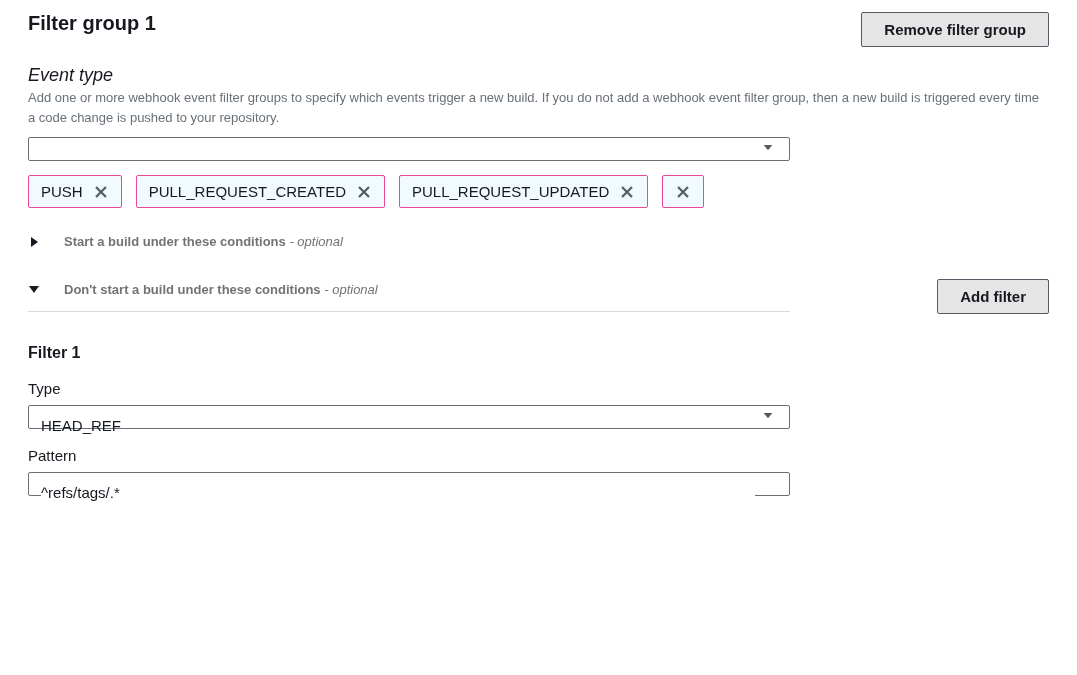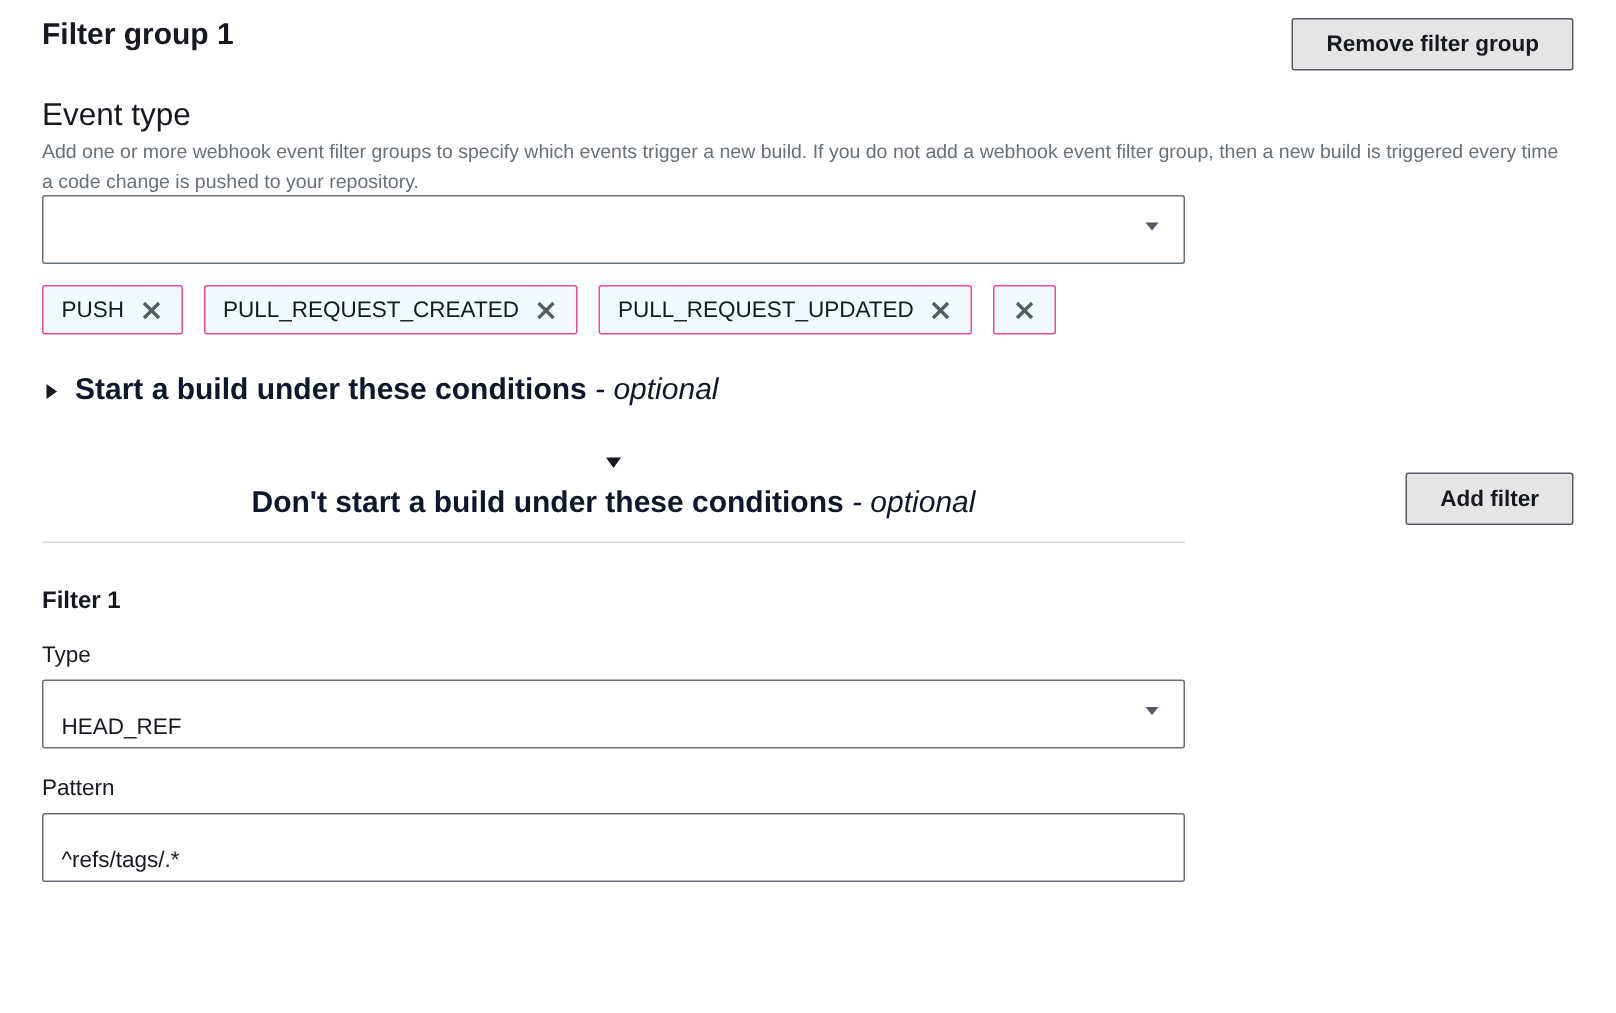--- a/index.html
+++ b/index.html
@@ -33,33 +33,35 @@
       background: #e5e5e5;
       color: #16191f;
       font-weight: 700;
       font-size: 15px;
       padding: 8px 22px;
       border-radius: 2px;
       cursor: pointer;
       font-family: inherit;
     }
     .field-label {
-      font-size: 21px;
+      font-size: 18px;
       color: #16191f;
       margin-bottom: 2px;
+      font-style: italic;
     }
     .field-desc {
       font-size: 13px;
       color: #687078;
       line-height: 1.5;
+      margin-bottom: 10px;
       max-width: 1020px;
     }
     .select-box, .text-input {
       width: 762px;
-      height: 46px;
+      height: 24px;
       border: 1px solid #687078;
       border-radius: 2px;
       background: #ffffff;
       font-size: 15px;
       padding: 16px 34px 0 12px;
       position: relative;
       display: flex;
       align-items: center;
       cursor: pointer;
     }
@@ -113,23 +115,23 @@
     }
     .tag-x svg {
       width: 16px;
       height: 16px;
       stroke: #545b64;
       stroke-width: 2.2;
     }
     .expander {
       display: flex;
       align-items: center;
-      gap: 10px;
-      font-size: 20px;
-      color: #0f172a;
+      gap: 24px;
+      font-size: 13px;
+      color: #737373;
       margin: 18px 0 12px 0;
       cursor: pointer;
       width: 762px;
     }
     .expander.with-border {
       border-bottom: 1px solid #d5dbdb;
       padding-bottom: 14px;
     }
     .expander-row {
       display: flex;
@@ -227,21 +229,21 @@
         <path d="M3 1l7 5-7 5z"></path>
       </svg>
   </span>
   <span>
     <span class="expander-label">Start a build under these conditions</span>
     <span class="expander-label optional"> </span><span class="optional expander-label">- optional</span>
   </span>
 </div>
 
 <div class="expander-row">
-  <div class="expander with-border" style="margin:0;flex-direction:column;">
+  <div class="expander with-border" style="margin:0;">
     <span class="tri">
       <svg viewBox="0 0 12 12">
           <path d="M1 3l5 7 5-7z"></path>
         </svg>
     </span>
     <span>
       <span class="expander-label">Don't start a build under these conditions</span>
       <span> </span><span class="optional expander-label">- optional</span>
     </span>
   </div>

